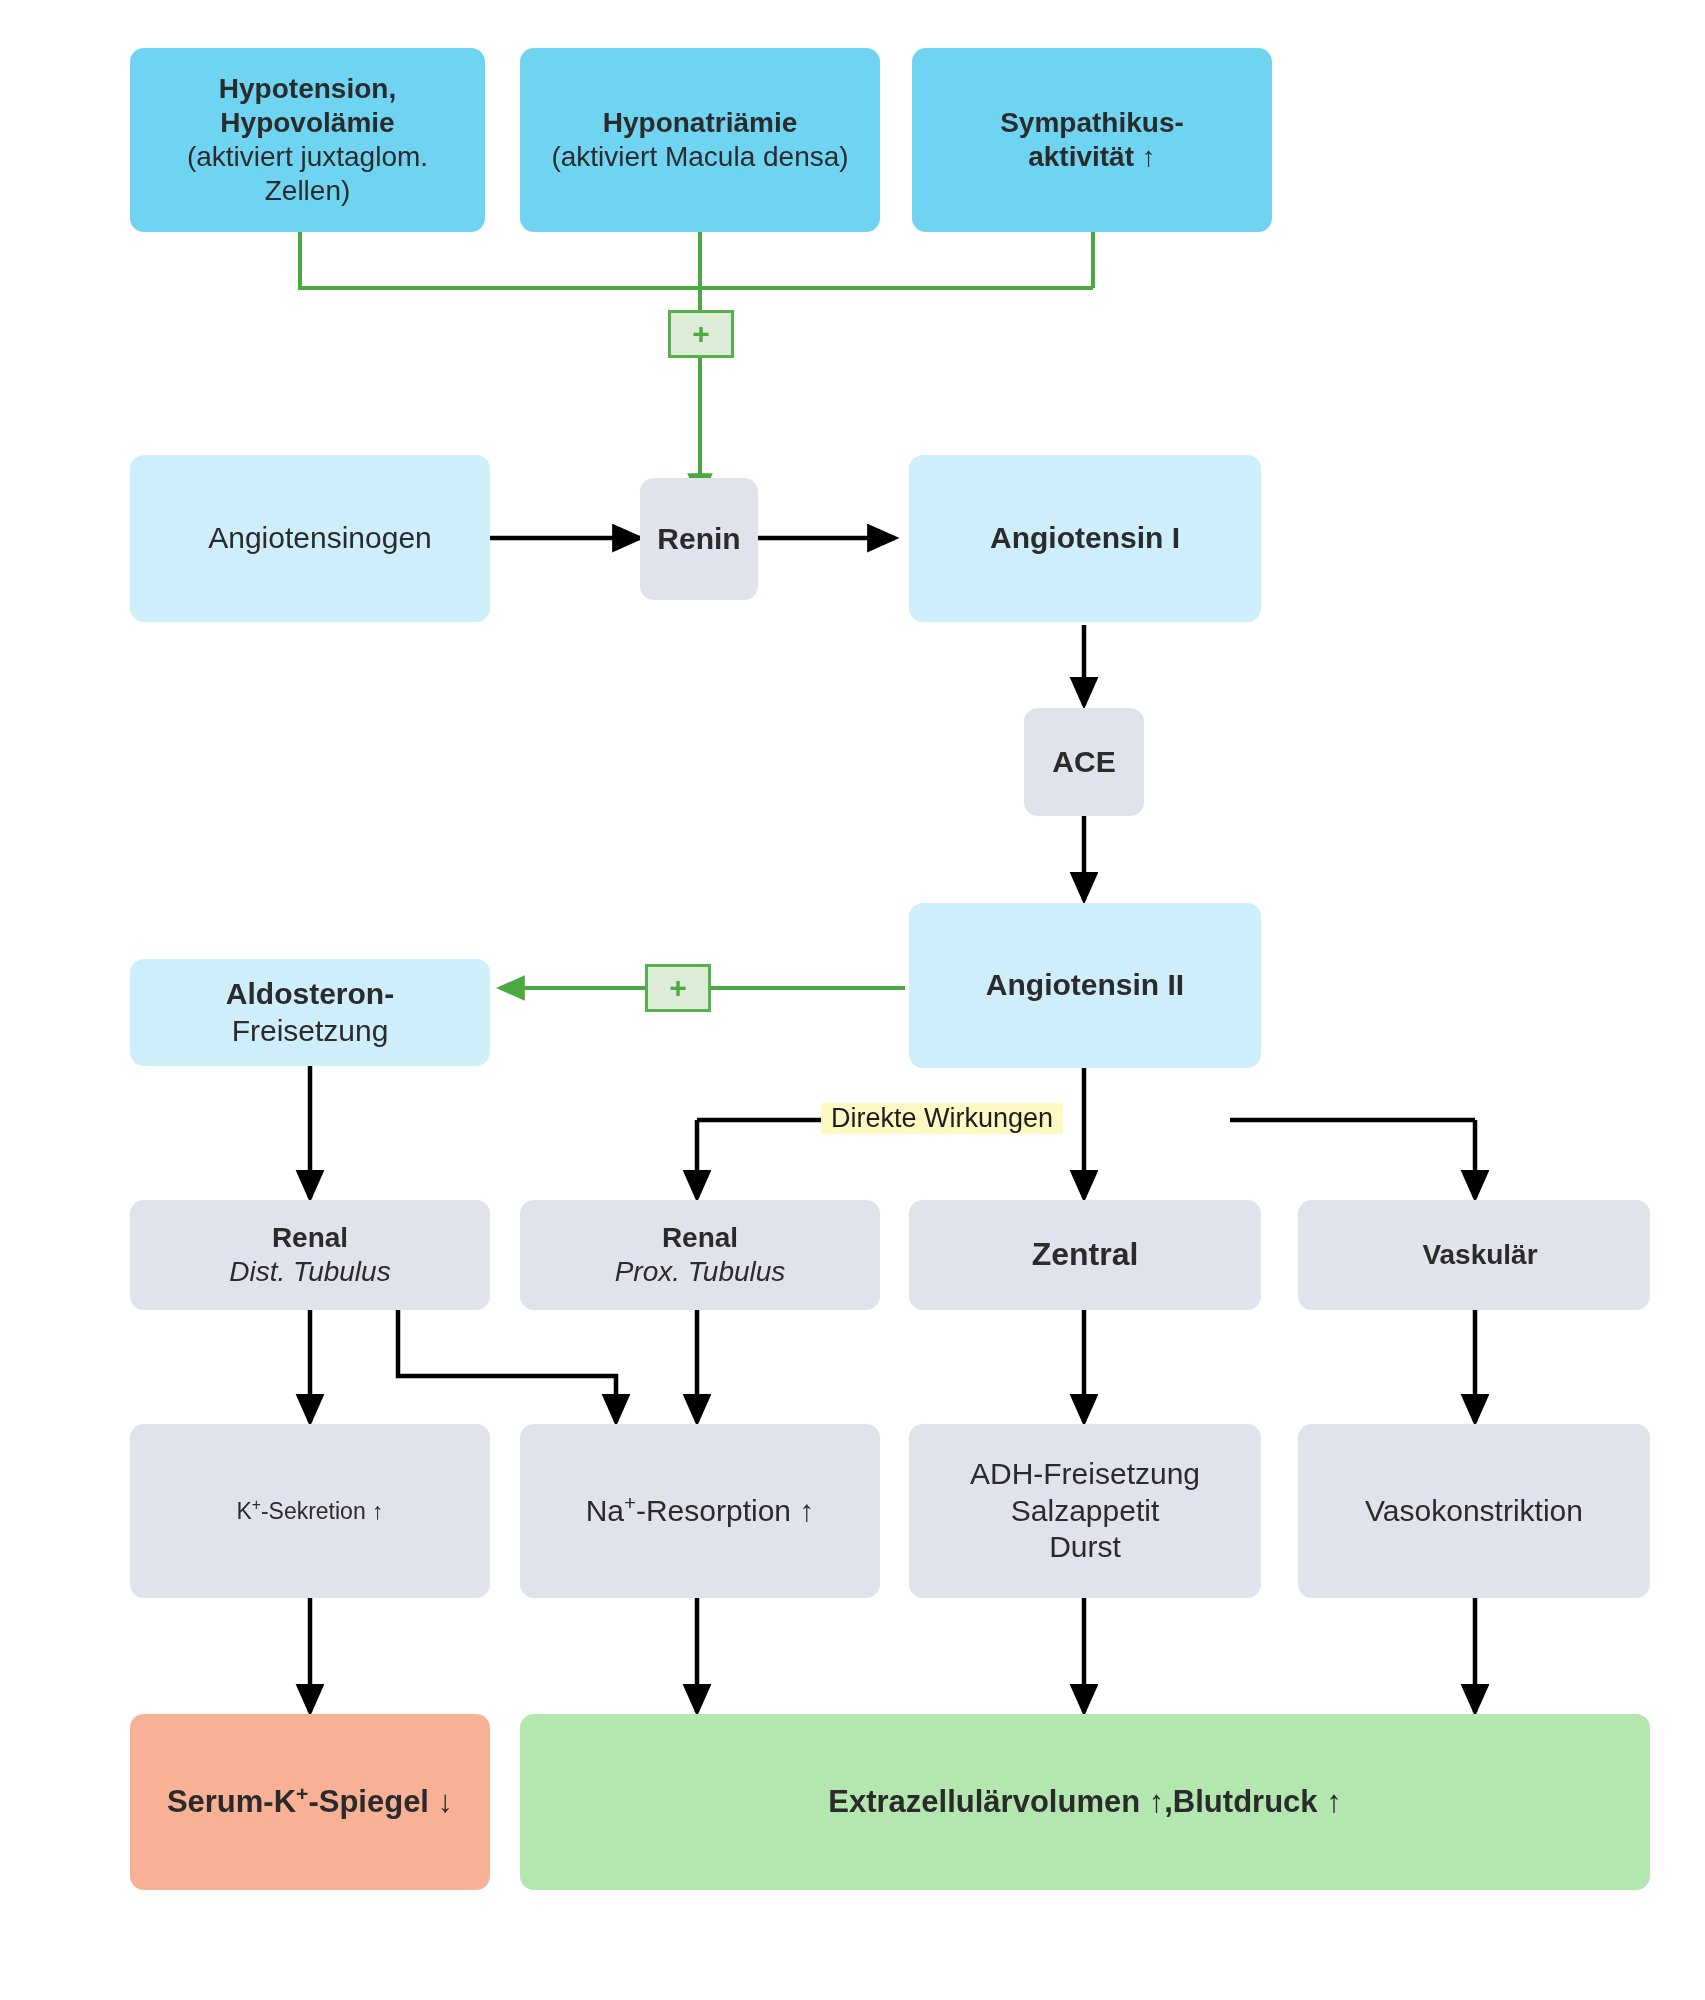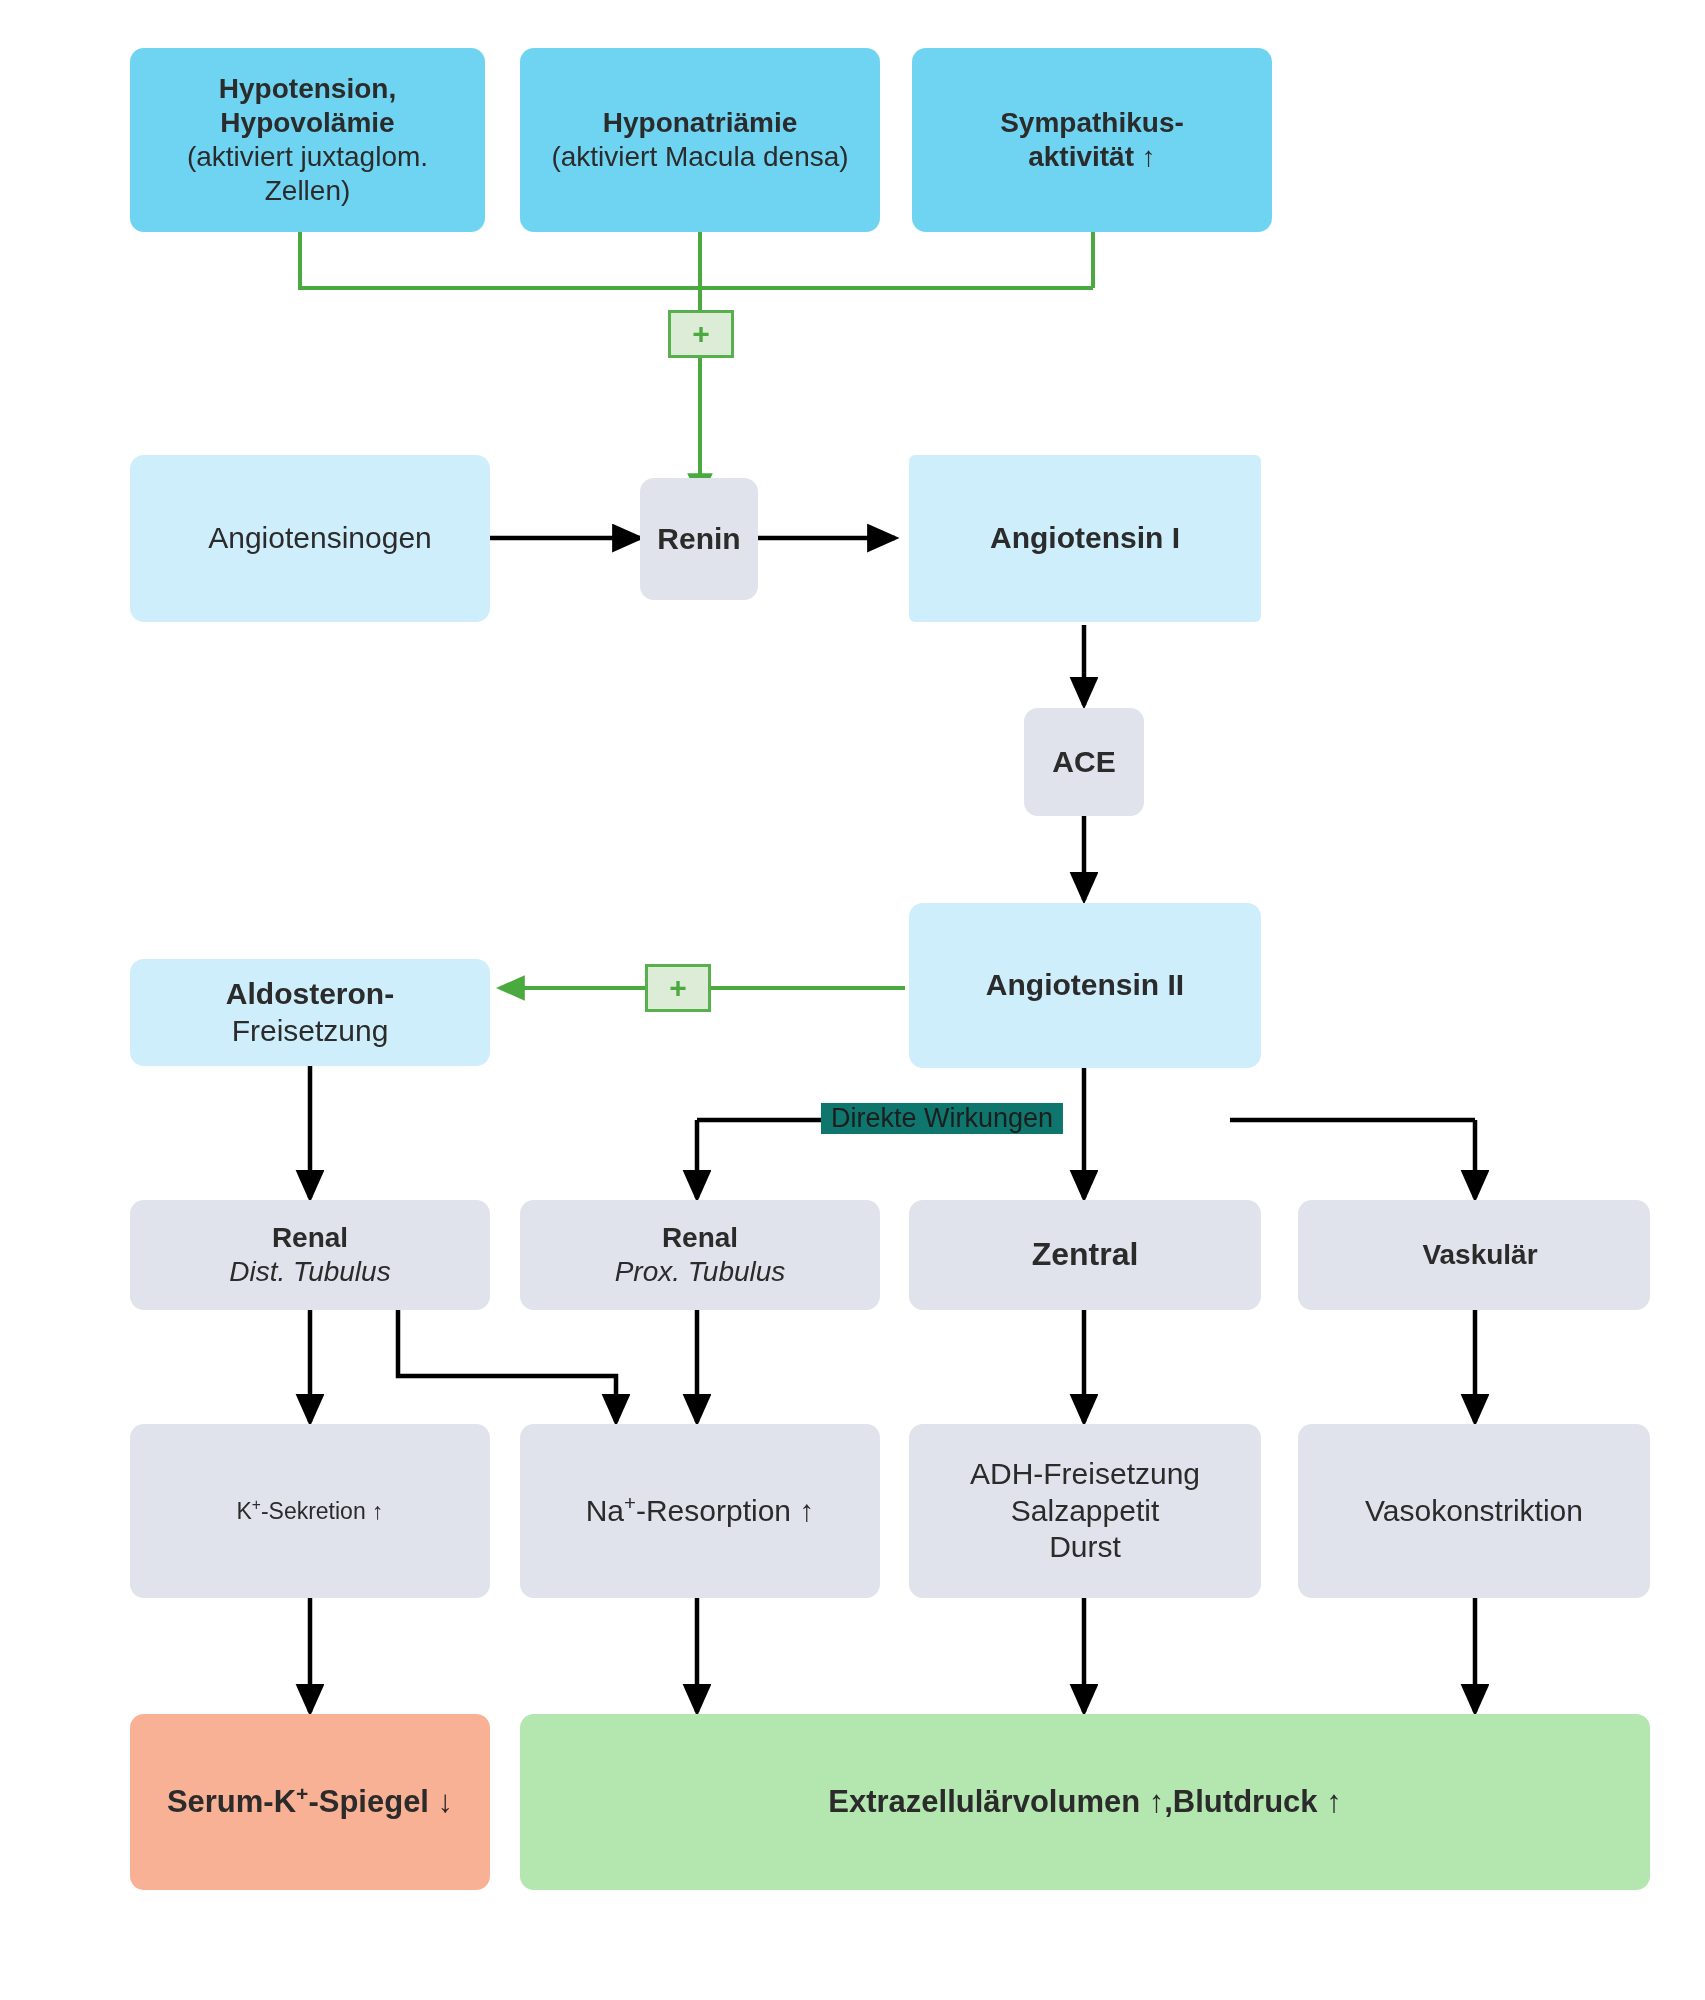--- a/index.html
+++ b/index.html
@@ -50,21 +50,21 @@
     color: #4aa93f;
     font-weight: bold;
     display: flex;
     align-items: center;
     justify-content: center;
     font-size: 30px;
     line-height: 1;
   }
   .edgelabel {
     position: absolute;
-    background: #0f766e;
+    background: #fef9c3;
     padding: 0 10px;
     font-size: 27px;
     color: #1d1d1d;
     white-space: nowrap;
   }
   sup { font-size: 0.68em; vertical-align: super; line-height: 0; }
 </style>
 </head>
 <body>
 
@@ -151,21 +151,21 @@
   </div>
 
   <div class="node paleblue" style="left:130px; top:455px; width:360px; height:167px; font-size:30px;padding-left:20px;">
     <span class="ln">Angiotensinogen</span>
   </div>
 
   <div class="node grey" style="left:640px; top:478px; width:118px; height:122px; font-size:30px;">
     <span class="ln b">Renin</span>
   </div>
 
-  <div class="node paleblue" style="left:909px; top:455px; width:352px; height:167px; font-size:30px;border-radius:6px;">
+  <div class="node paleblue" style="left:909px; top:455px; width:352px; height:167px; font-size:30px;">
     <span class="ln b">Angiotensin I</span>
   </div>
 
   <div class="node grey" style="left:1024px; top:708px; width:120px; height:108px; font-size:30px;">
     <span class="ln b">ACE</span>
   </div>
 
   <div class="node paleblue" style="left:909px; top:903px; width:352px; height:165px; font-size:30px;">
     <span class="ln b">Angiotensin II</span>
   </div>

